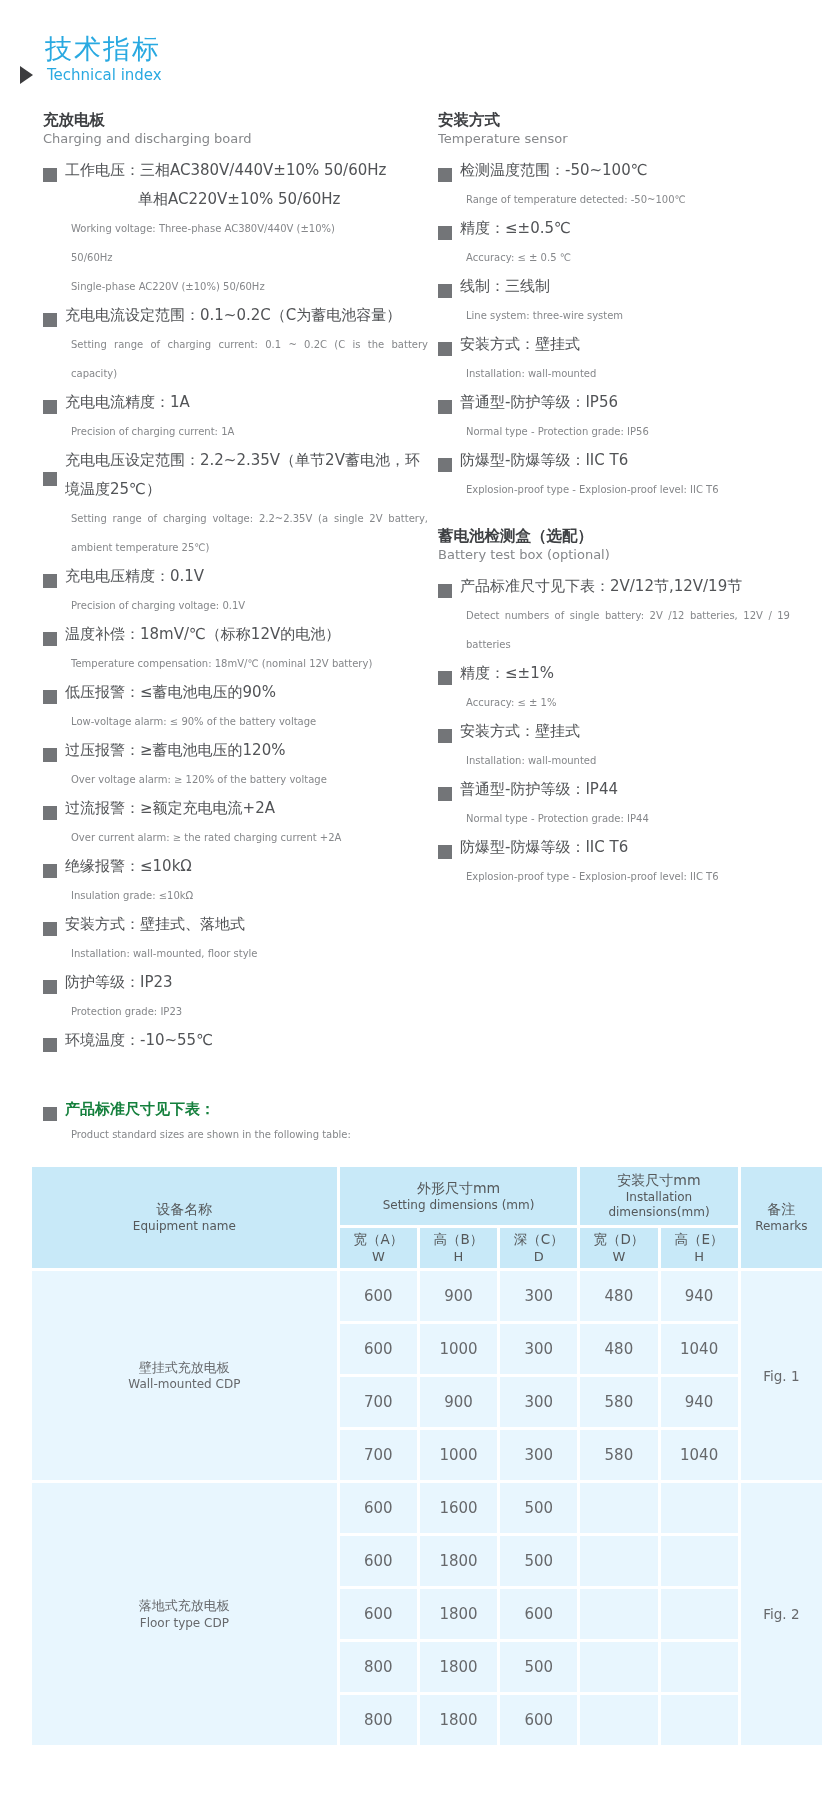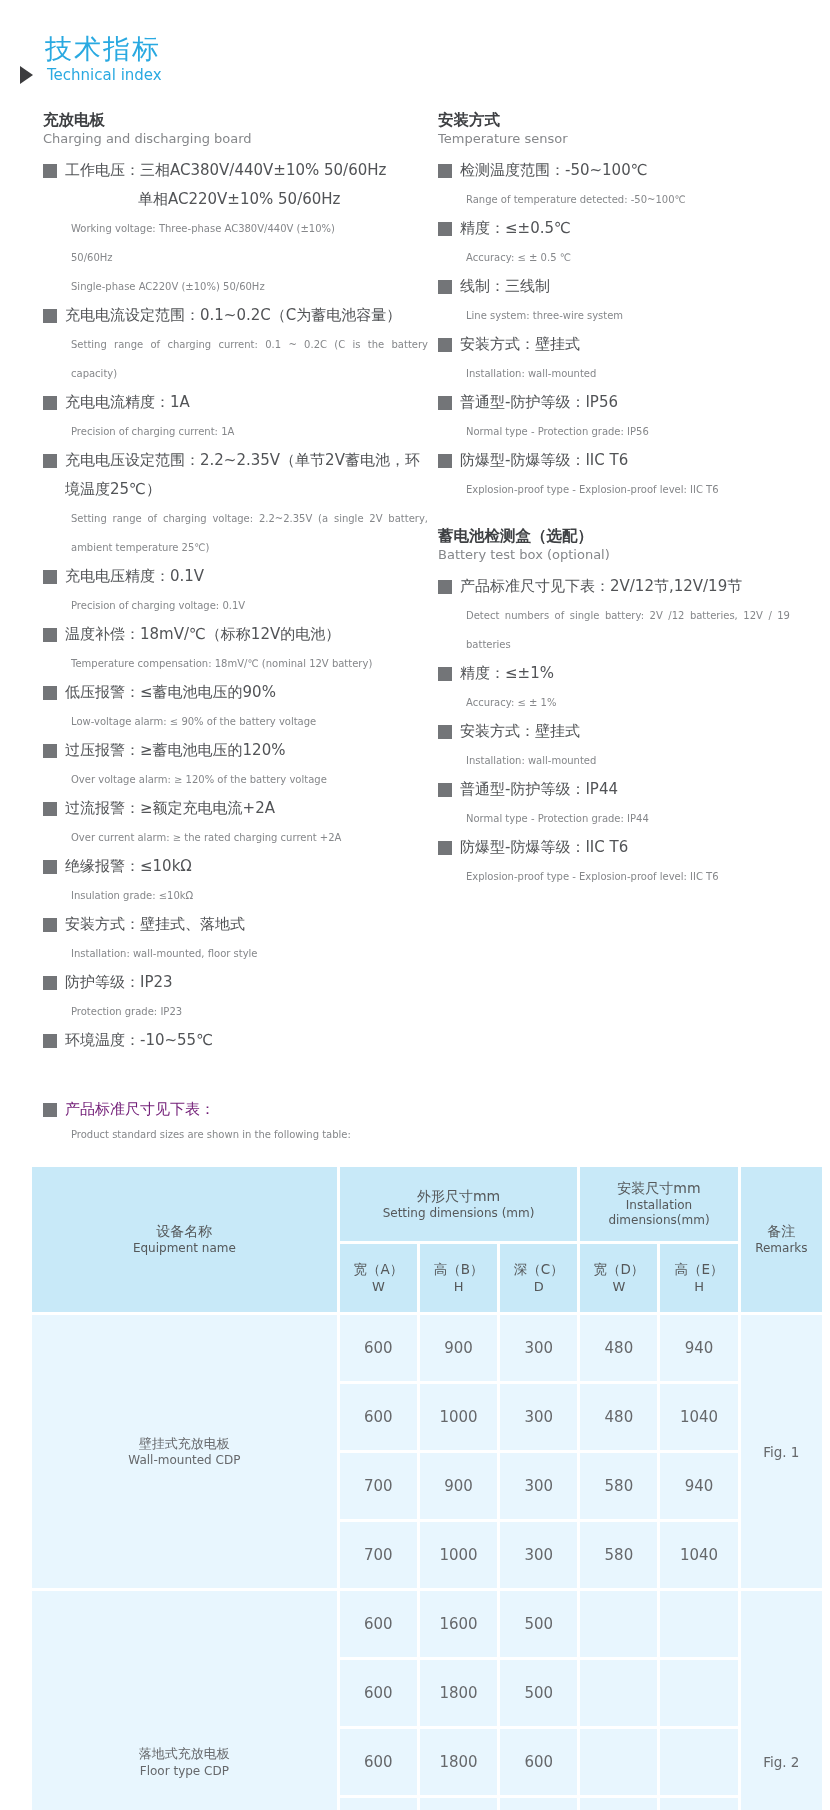--- a/index.html
+++ b/index.html
@@ -12,44 +12,44 @@
   .title-cn{font-size:27px;color:#29a9e1;letter-spacing:2px;line-height:1.1;}
   .title-en{font-size:15px;color:#29a9e1;margin:2px 0 0 2px;}
 
   
   .columns{display:flex;margin-top:26px;}
   .col-left{width:385px;flex:none;}
   .col-right{width:352px;flex:none;margin-left:10px;}
   .sec-head-cn{font-size:15.5px;font-weight:bold;color:#3e4043;line-height:1.3;}
   .sec-head-en{font-size:13px;color:#85878a;margin-bottom:8px;line-height:1.4;}
   .spec-item{margin:0;}
-  .spec-cn{display:flex;align-items:flex-start;font-size:15px;color:#515356;line-height:29px;}
+  .spec-cn{display:flex;align-items:center;font-size:15px;color:#515356;line-height:29px;}
   .bullet{width:14px;height:14px;background:#737578;flex:none;margin:8px 8px 0 0;}
   .spec-cn2{font-size:15px;color:#515356;line-height:29px;margin-left:95px;}
   .spec-en{font-size:10px;color:#85878a;line-height:29px;margin-left:28px;white-space:pre-line;text-align:justify;}
   .sec-gap{height:22px;}
 
   
   .table-note{margin-top:40px;}
-  .table-note .spec-cn{font-weight:normal;color:#701a75;margin-top:11px;}
+  .table-note .spec-cn{font-weight:bold;color:#15803d;margin-top:11px;}
   .table-note .spec-en{line-height:22px;}
 
   
   .size-table-wrap{margin:18px 0 0 -14px;}
   table.size-table{border-collapse:separate;border-spacing:3px;table-layout:fixed;width:796px;background:#ffffff;}
-  table.size-table td,table.size-table th{background:#e8f6fe;color:#66686b;font-weight:normal;text-align:center;vertical-align:middle;padding:8px;}
+  table.size-table td,table.size-table th{background:#e8f6fe;color:#66686b;font-weight:normal;text-align:center;vertical-align:middle;padding:0;}
   table.size-table thead th{background:#c8e9f8;color:#55585a;}
   .h-group-cn{font-size:14px;line-height:1.35;}
   .h-group-en{font-size:12px;line-height:1.3;}
   .h-sub-cn{font-size:13.5px;line-height:1.3;}
   .h-sub-en{font-size:13px;line-height:1.25;}
   th.h-equip{font-size:14px;}
   th.h-remark{font-size:13px;}
   tr.h-row1 th{height:58px;}
-  tr.h-row2 th{height:52px;}
+  tr.h-row2 th{height:40px;}
   tbody td{height:50px;font-size:15px;}
   td.name-cell{font-size:13px;line-height:1.35;color:#5b5d60;}
   td.name-cell .nm-en{font-size:12px;}
   td.remark-cell{font-size:13.5px;}
 </style>
 </head>
 <body>
 
 <div class="page">
 

